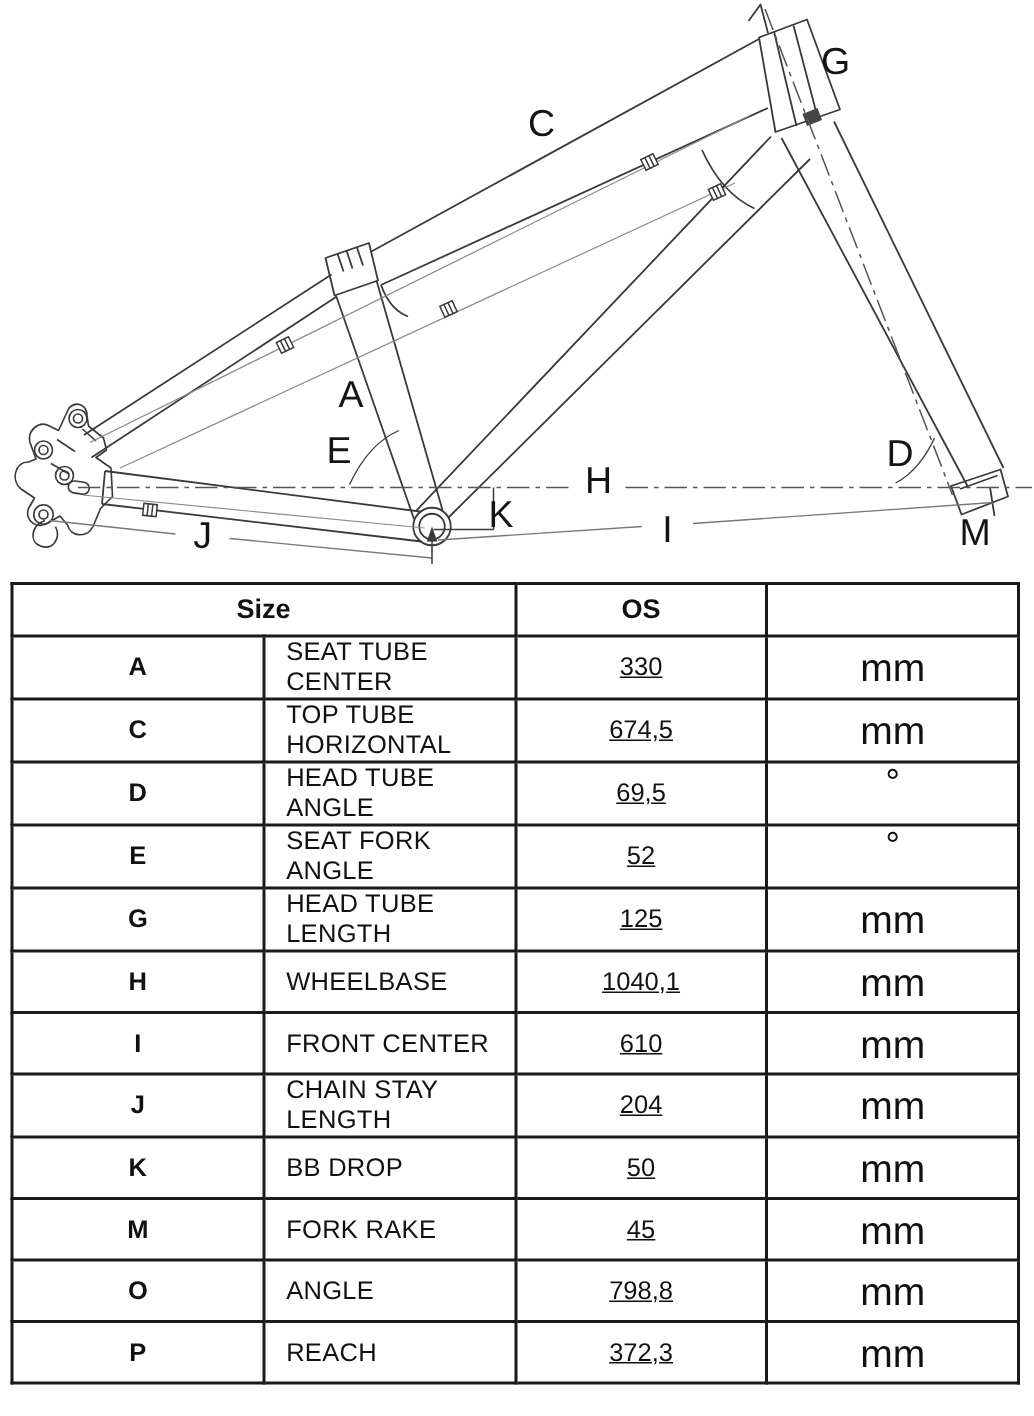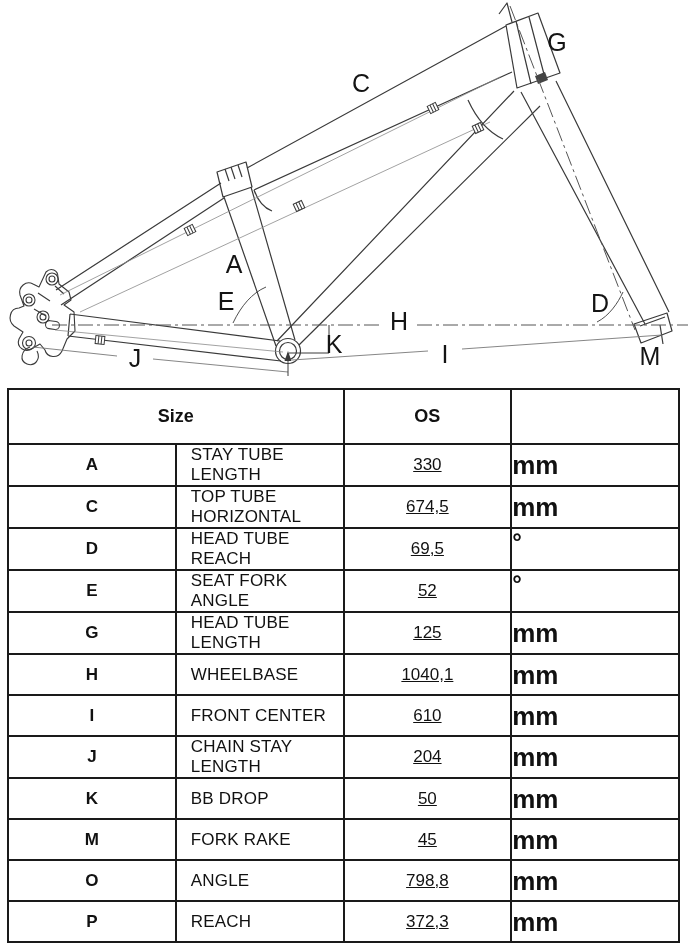--- a/index.html
+++ b/index.html
@@ -34,21 +34,21 @@
     border-collapse: collapse;
     table-layout: fixed;
     width: 673px;
   }
   .geo-table th, .geo-table td {
     border: 2px solid #1a1a1a;
     font-family: "Liberation Sans", sans-serif;
     background: #fff;
   }
   .geo-table thead th {
-    height: 55px;
+    height: 35px;
     font-size: 18px;
     font-weight: bold;
     text-align: center;
     vertical-align: middle;
   }
   .geo-table tbody tr { height: 41px; }
   .key-cell {
     width: 46px;
     font-size: 17px;
     font-weight: bold;
@@ -66,25 +66,24 @@
   .value-cell {
     width: 132px;
     font-size: 17px;
     text-align: center;
     vertical-align: middle;
     text-decoration: underline;
   }
   .unit-cell {
     width: 123px;
     font-size: 26px;
-    text-align: left;
+    text-align: center;
     vertical-align: middle;
     padding-left: 0;
     line-height: 1;
-    font-weight: bold;
   }
   .unit-cell.deg {
     vertical-align: top;
     padding-top: 1px;
     font-size: 24px;
   }
 </style>
 </head>
 <body>
 
@@ -204,33 +203,33 @@
     <thead>
       <tr>
         <th colspan="2">Size</th>
         <th>OS</th>
         <th></th>
       </tr>
     </thead>
     <tbody id="geo-body">
         <tr>
           <th class="key-cell">A</th>
-          <td class="name-cell">STAY TUBE LENGTH</td>
+          <td class="name-cell">SEAT TUBE CENTER</td>
           <td class="value-cell">330</td>
           <td class="unit-cell">mm</td>
         </tr>
         <tr>
           <th class="key-cell">C</th>
           <td class="name-cell">TOP TUBE HORIZONTAL</td>
           <td class="value-cell">674,5</td>
           <td class="unit-cell">mm</td>
         </tr>
         <tr>
           <th class="key-cell">D</th>
-          <td class="name-cell">HEAD TUBE REACH</td>
+          <td class="name-cell">HEAD TUBE ANGLE</td>
           <td class="value-cell">69,5</td>
           <td class="unit-cell deg">°</td>
         </tr>
         <tr>
           <th class="key-cell">E</th>
           <td class="name-cell">SEAT FORK ANGLE</td>
           <td class="value-cell">52</td>
           <td class="unit-cell deg">°</td>
         </tr>
         <tr>

